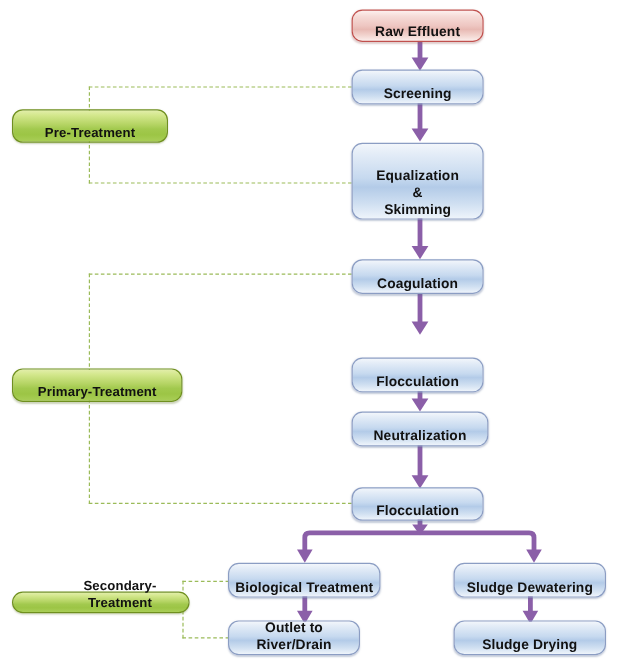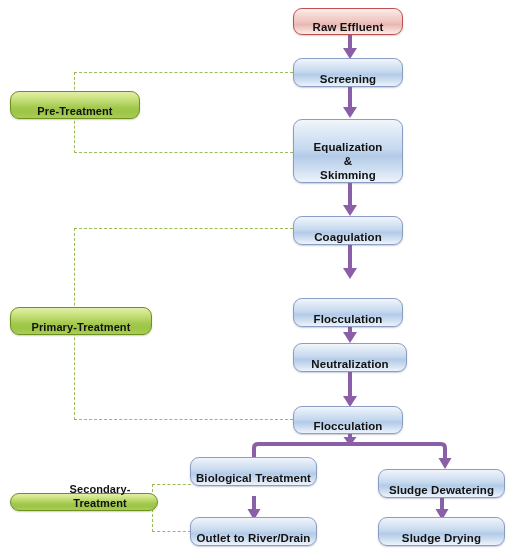--- a/index.html
+++ b/index.html
@@ -228,25 +228,25 @@
   </div>
 
   <div class="node blue" style="left:293px; top:343px; width:114px; height:29px;">
     <span class="node-label">Neutralization</span>
   </div>
 
   <div class="node blue" style="left:293px; top:406px; width:110px; height:28px;">
     <span class="node-label">Flocculation</span>
   </div>
 
-  <div class="node blue" style="left:190px; top:457px; width:127px; height:29px;">
+  <div class="node blue" style="left:190px; top:469px; width:127px; height:29px;">
     <span class="node-label">Biological Treatment</span>
   </div>
 
-  <div class="node blue" style="left:190px; top:517px; width:127px; height:29px;">
+  <div class="node blue" style="left:190px; top:517px; width:110px; height:29px;">
     <span class="node-label">Outlet to River/Drain</span>
   </div>
 
   <div class="node blue" style="left:378px; top:517px; width:127px; height:29px;">
     <span class="node-label">Sludge Drying</span>
   </div>
 
   <div class="node blue" style="left:378px; top:469px; width:127px; height:29px;">
     <span class="node-label">Sludge Dewatering</span>
   </div>

